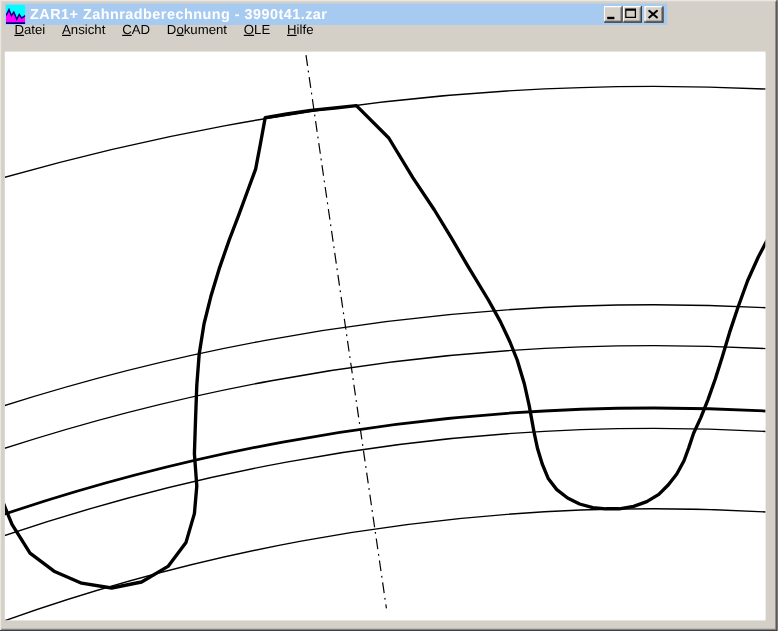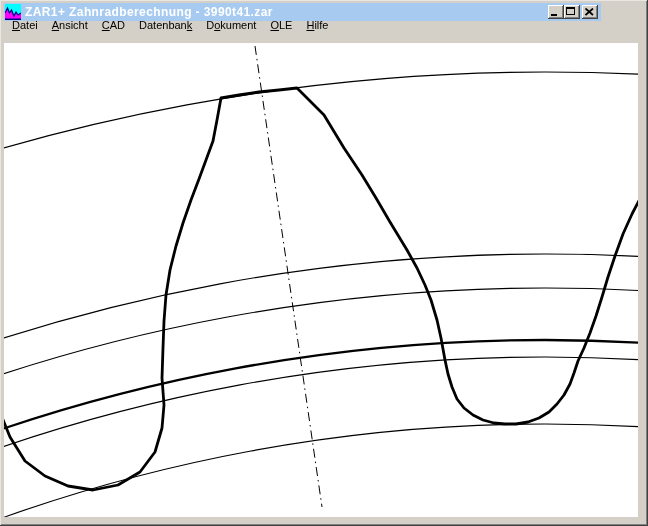--- a/index.html
+++ b/index.html
@@ -3,21 +3,21 @@
 <meta charset="utf-8">
 <style>
   html,body{margin:0;padding:0;background:#808080;}
   *{box-sizing:border-box;}
   .window{
     position:relative;width:648px;height:526px;background:#d4d0c8;
     font-family:"Liberation Sans",sans-serif;overflow:hidden;
     box-shadow:inset -1px -1px 0 #404040, inset 1px 1px 0 #e9e7e2, inset -2px -2px 0 #808080;
   }
   .titlebar{
-    position:absolute;left:4px;top:3px;width:597px;height:18px;
+    position:absolute;left:4px;top:3px;width:552px;height:18px;
     background:#a6caf0;display:flex;align-items:center;
   }
   .app-icon{width:16px;height:16px;margin-left:1px;flex:0 0 auto;display:block;}
   .title-text{
     color:#ffffff;font-size:12px;font-weight:bold;letter-spacing:0.4px;
     margin-left:4px;white-space:nowrap;overflow:hidden;flex:1 1 auto;
   }
   .win-buttons{display:flex;align-items:center;margin-right:3px;flex:0 0 auto;}
   .wbtn{
     position:relative;width:16px;height:14px;padding:0;border:0;
@@ -67,21 +67,20 @@
           <line x1="8" y1="0.5" x2="0.5" y2="7" stroke="#000" stroke-width="1.7"></line>
         </svg>
       </button>
     </span>
   </div>
 
   <div class="menubar" id="menubar">
       <div class="menu-item"><span class="u">D</span>atei</div>
       <div class="menu-item"><span class="u">A</span>nsicht</div>
       <div class="menu-item"><span class="u">C</span>AD</div>
-      <div class="menu-item">Datenban<span class="u">k</span></div>
       <div class="menu-item">D<span class="u">o</span>kument</div>
       <div class="menu-item"><span class="u">O</span>LE</div>
       <div class="menu-item"><span class="u">H</span>ilfe</div>
     </div>
 
   <div class="client">
     <svg id="drawing" width="634" height="474" viewBox="0 0 634 474">
         <circle cx="541" cy="1997" r="1968" fill="none" stroke="#000000" stroke-width="1.15"></circle>
         <circle cx="541" cy="1997" r="1786" fill="none" stroke="#000000" stroke-width="1.15"></circle>
         <circle cx="541" cy="1997" r="1752" fill="none" stroke="#000000" stroke-width="1.15"></circle>

